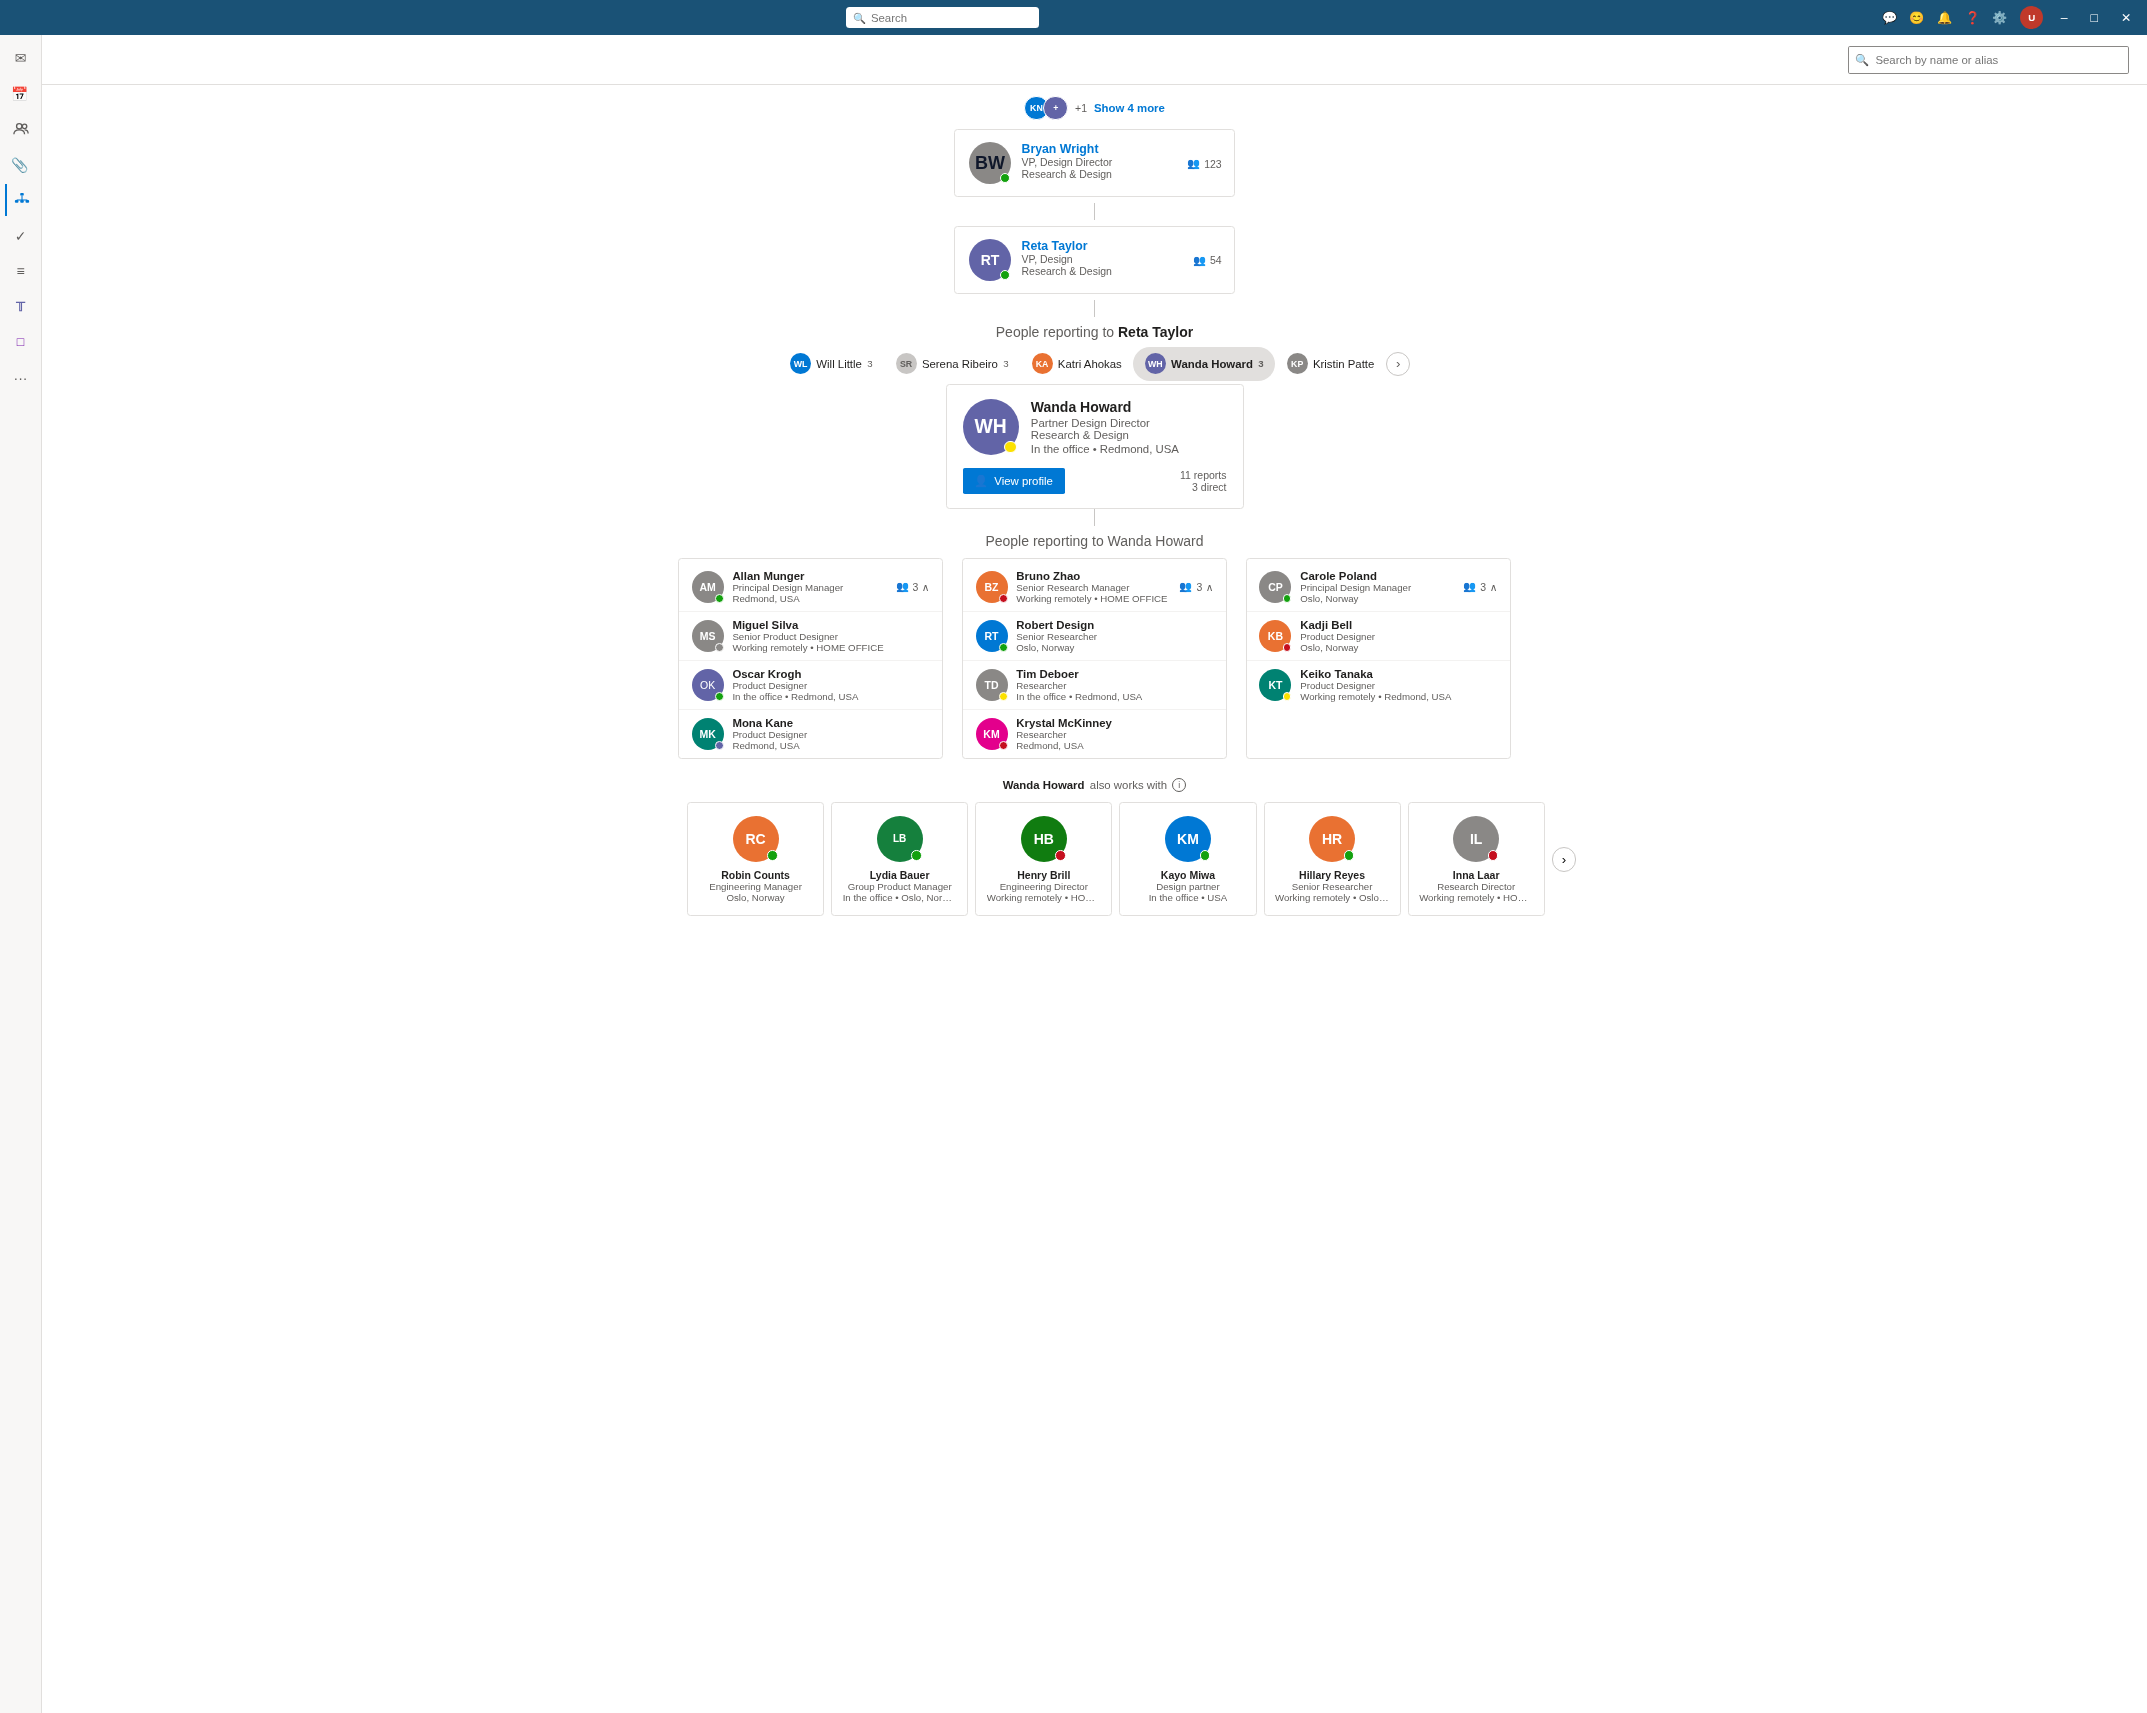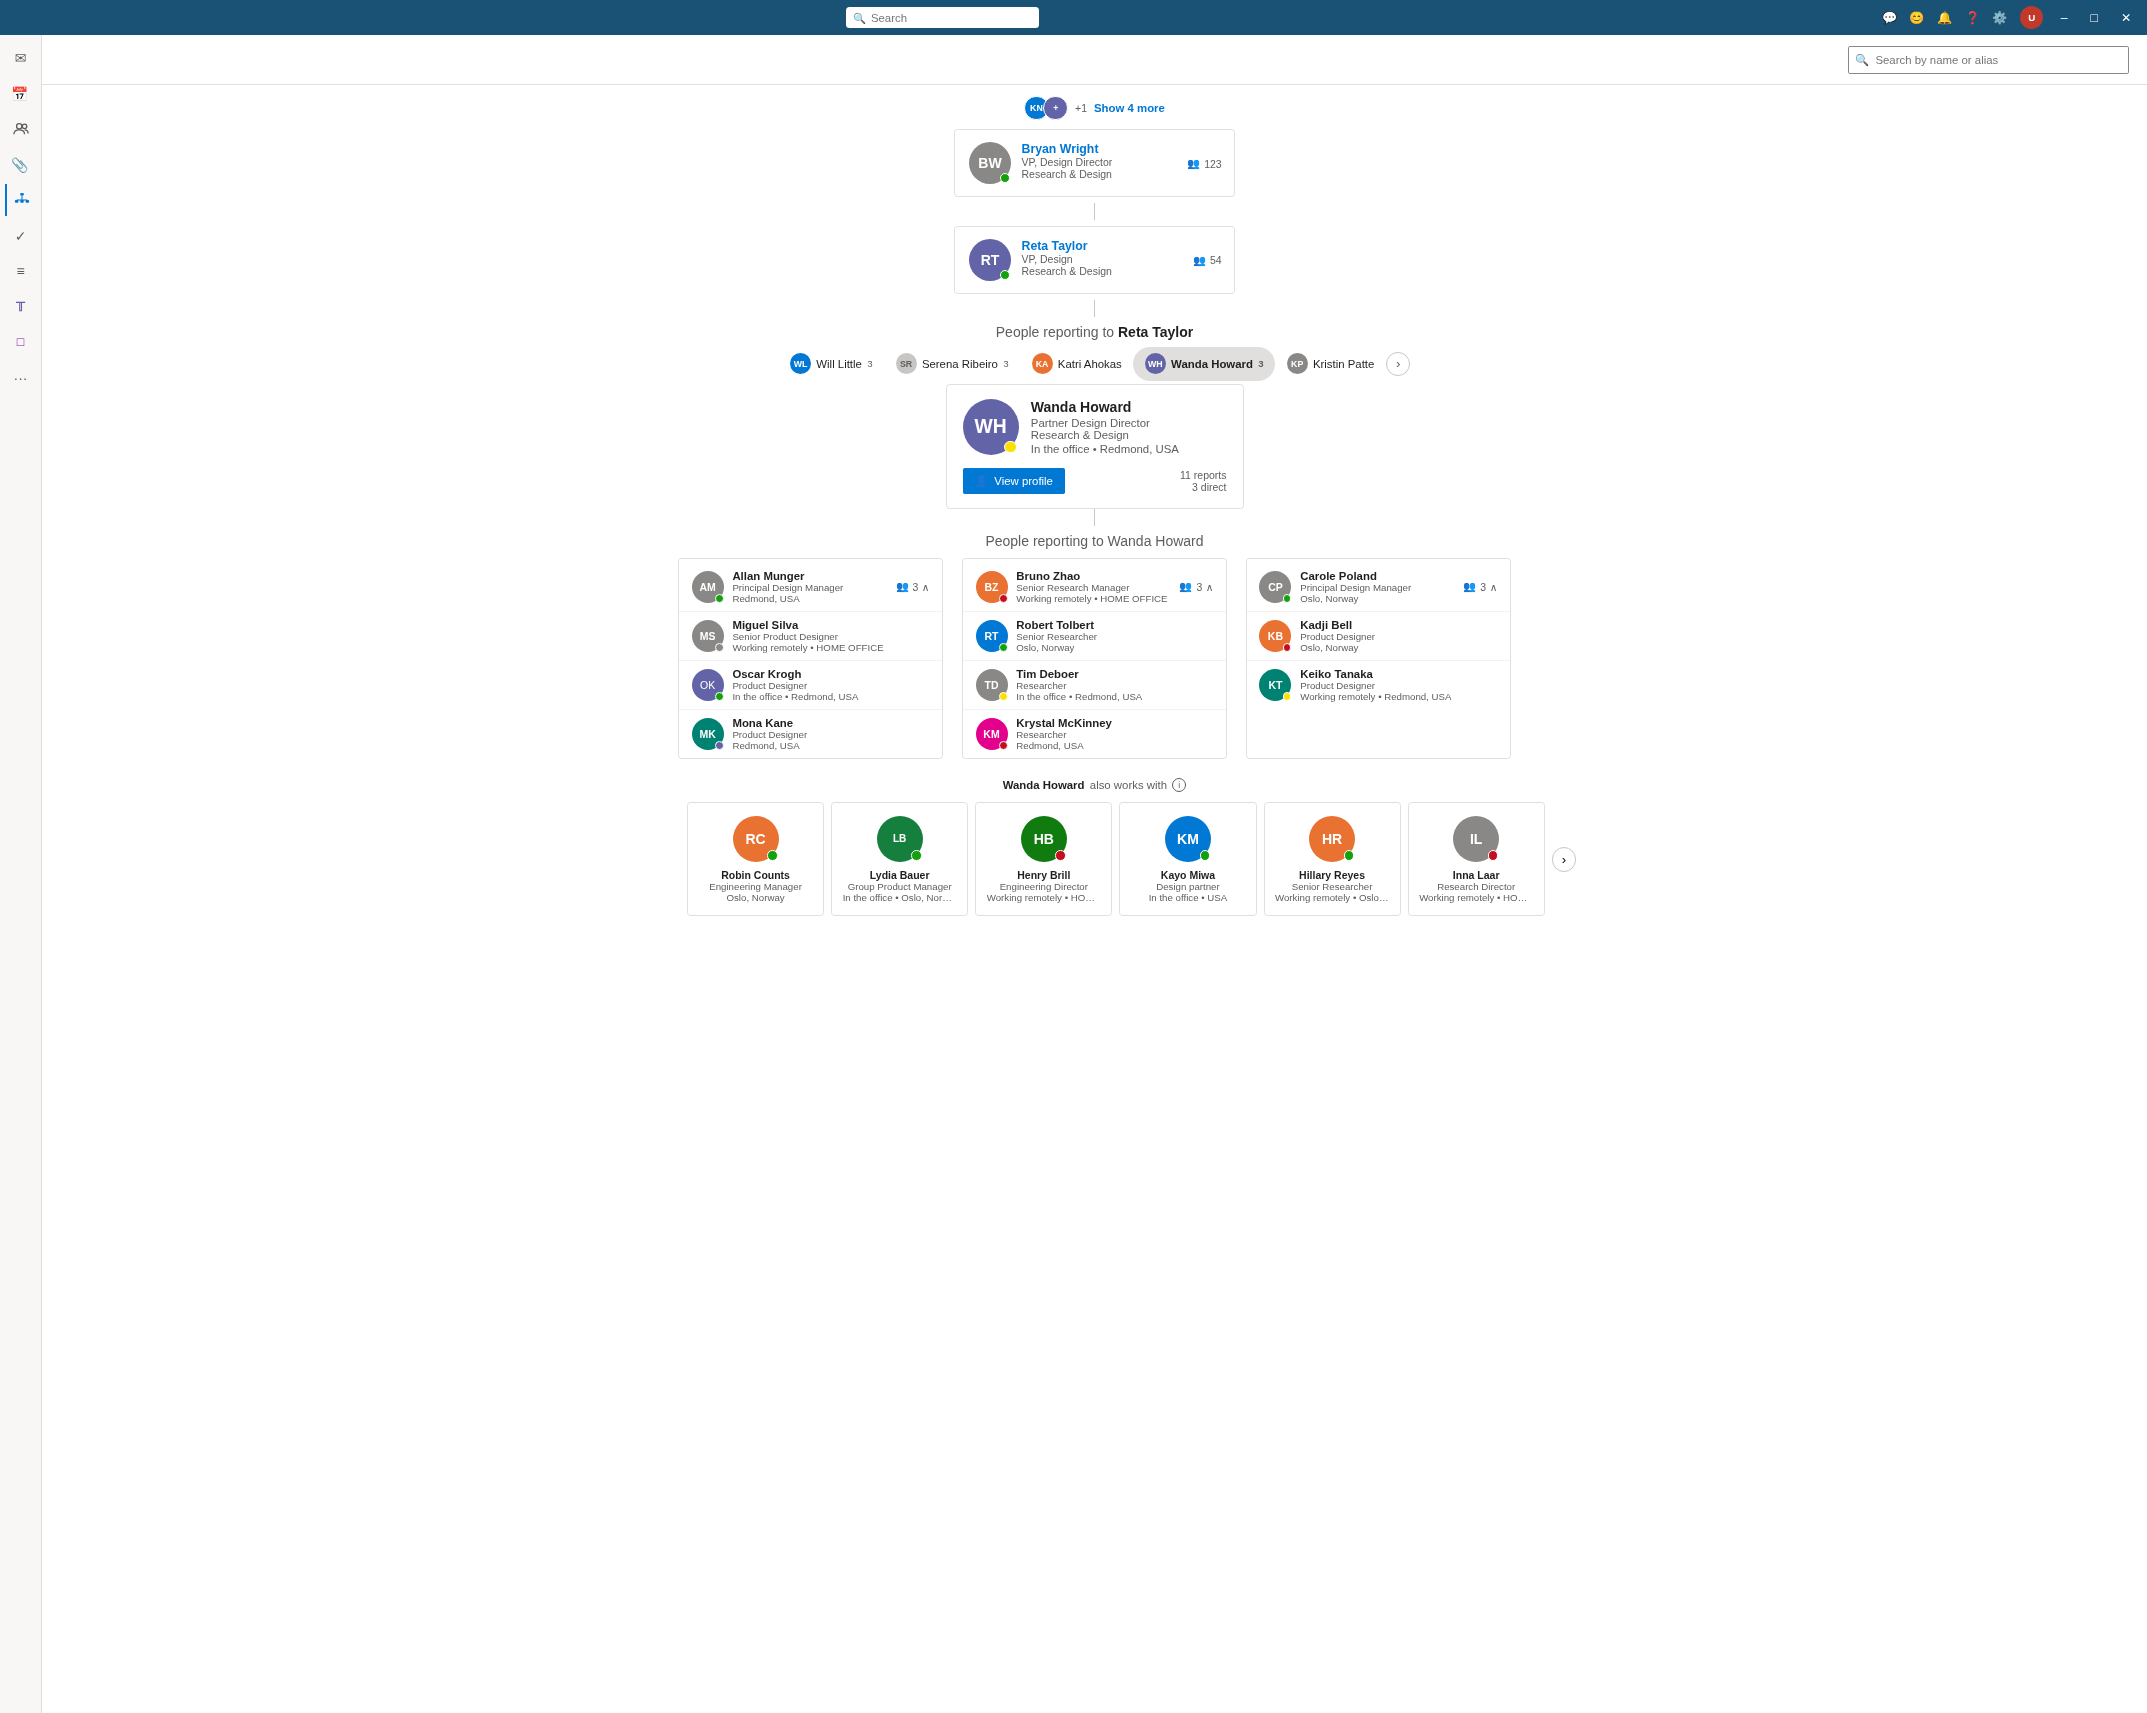--- a/index.html
+++ b/index.html
@@ -543,21 +543,21 @@
         <div class="avatar-stack">
           <div class="avatar-sm" style="background:#0078d4;display:flex;align-items:center;justify-content:center;color:white;font-size:8.8px;font-weight:bold;">KN</div>
           <div class="avatar-sm" style="background:#6264a7;display:flex;align-items:center;justify-content:center;color:white;font-size:8.8px;font-weight:bold;">+</div>
         </div>
         <span style="font-size:10.5px;color:#605e5c;">+1</span>
         <button class="show-more-btn">Show 4 more</button>
       </div>
 
       <div class="person-card">
         <div class="avatar">
-          <div style="width:42px;height:42px;border-radius:50%;background:#8a8886;display:flex;align-items:center;justify-content:center;color:#ffffff;font-weight:bold;font-size:14px;">BW</div>
+          <div style="width:42px;height:42px;border-radius:50%;background:#8a8886;display:flex;align-items:center;justify-content:center;color:#0f172a;font-weight:bold;font-size:18px;">BW</div>
           <span class="status-dot status-green"></span>
         </div>
         <div class="person-info">
           <div class="person-name">Bryan Wright</div>
           <div class="person-title">VP, Design Director</div>
           <div class="person-dept">Research &amp; Design</div>
         </div>
         <div class="person-reports">
           <span>👥</span>
           <span>123</span>
@@ -715,21 +715,21 @@
               <span>3</span>
               <button class="expand-btn">∧</button>
             </div>
           </div>
           <div class="team-member-row">
             <div class="member-avatar">
               <div style="width:32px;height:32px;border-radius:50%;background:#0078d4;display:flex;align-items:center;justify-content:center;color:white;font-size:10.5px;font-weight:bold;">RT</div>
               <span class="status-dot status-green" style="width:8.8px;height:8.8px;bottom:0;right:0;"></span>
             </div>
             <div>
-              <div class="member-name">Robert Tolbert</div>
+              <div class="member-name">Robert Design</div>
               <div class="member-title">Senior Researcher</div>
               <div class="member-location">Oslo, Norway</div>
             </div>
           </div>
           <div class="team-member-row">
             <div class="member-avatar">
               <div style="width:32px;height:32px;border-radius:50%;background:#8a8886;display:flex;align-items:center;justify-content:center;color:white;font-size:10.5px;font-weight:bold;">TD</div>
               <span class="status-dot status-yellow" style="width:8.8px;height:8.8px;bottom:0;right:0;"></span>
             </div>
             <div>

